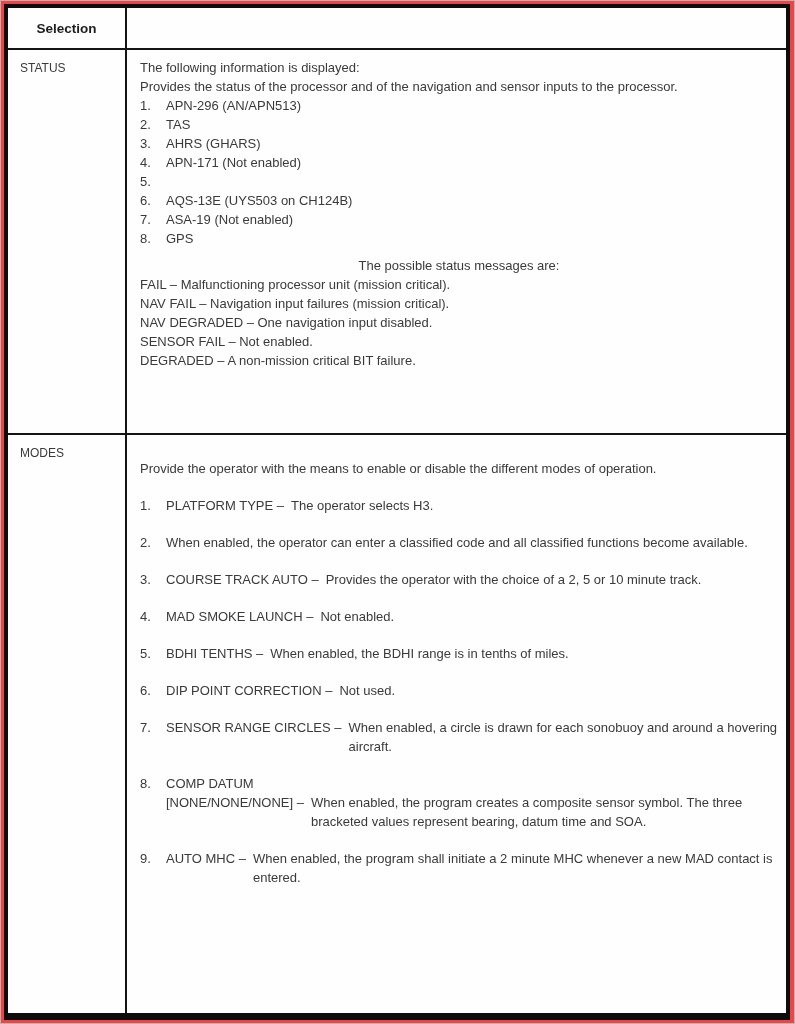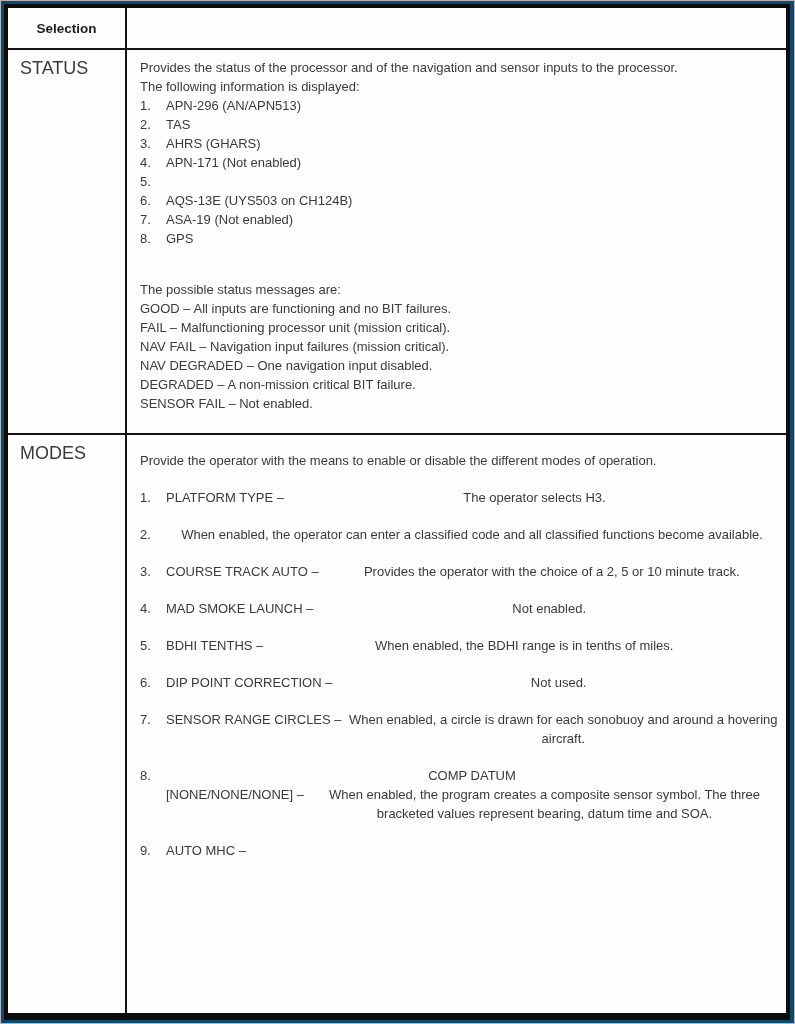--- a/index.html
+++ b/index.html
@@ -2,21 +2,21 @@
 <html><head>
 <meta charset="utf-8">
 <style>
   * { box-sizing: border-box; margin: 0; padding: 0; }
   html, body { background: #e8e8e8; }
   body { font-family: "Liberation Sans", "DejaVu Sans", sans-serif; }
   .page {
     position: relative;
     width: 795px;
     height: 1024px;
-    background: #0c4a6e;
+    background: #ef4444;
     margin: 0;
     overflow: hidden;
     border: 1px solid #b5b5b5;
   }
   .tbl {
     position: absolute;
     left: 3px; top: 3px;
     width: 786px;
     height: 1016px;
     border: 4px solid #0d0d0d;
@@ -40,49 +40,49 @@
   .cell-fn { padding: 8px 8px 0 13px; }
   .hdr-cell {
     display: flex;
     align-items: center;
     justify-content: center;
     font-weight: bold;
     font-size: 13.5px;
     color: #1d1d1d;
     padding: 0;
   }
-  .sel-label { font-size: 18px; }
+  .sel-label { font-size: 12px; }
   .list-row { display: flex; }
   .list-row .num { flex: 0 0 26px; }
-  .msg-intro { margin-top: 32px; }
-  .mode-intro { margin-top: 8px; }
+  .msg-intro { margin-top: 8px; text-align: center; }
+  .mode-intro { margin-top: 16px; }
   .mode-item { display: flex; margin-top: 18px; }
   .mode-item .num { flex: 0 0 26px; }
-  .mode-body { flex: 1; text-align: center; }
+  .mode-body { flex: 1; }
   .term-desc { display: flex; }
   .term { white-space: pre; margin-right: 7px; }
   .desc { flex: 1; }
 </style>
 </head>
 <body>
 
 <div class="page">
   <div class="tbl">
 
     <div class="trow">
       <div class="cell-sel hdr-cell">Selection</div>
     </div>
 
     <div class="trow">
       <div class="cell-sel">
         <div class="sel-label">STATUS</div>
       </div>
       <div class="cell-fn">
+        <div>The following information is displayed:</div>
         <div>Provides the status of the processor and of the navigation and sensor inputs to the processor.</div>
-        <div>The following information is displayed:</div>
 
         <div class="list-row">
           <span class="num">1.</span>
           <span>APN-296 (AN/APN513)</span>
         </div>
         <div class="list-row">
           <span class="num">2.</span>
           <span>TAS</span>
         </div>
         <div class="list-row">
@@ -103,26 +103,25 @@
         <div class="list-row">
           <span class="num">7.</span>
           <span>ASA-19 (Not enabled)</span>
         </div>
         <div class="list-row">
           <span class="num">8.</span>
           <span>GPS</span>
         </div>
 
         <div class="msg-intro">The possible status messages are:</div>
-        <div>GOOD – All inputs are functioning and no BIT failures.</div>
         <div>FAIL – Malfunctioning processor unit (mission critical).</div>
         <div>NAV FAIL – Navigation input failures (mission critical).</div>
         <div>NAV DEGRADED – One navigation input disabled.</div>
+        <div>SENSOR FAIL – Not enabled.</div>
         <div>DEGRADED – A non-mission critical BIT failure.</div>
-        <div>SENSOR FAIL – Not enabled.</div>
       </div>
     </div>
 
     <div class="trow">
       <div class="cell-sel">
         <div class="sel-label">MODES</div>
       </div>
       <div class="cell-fn">
         <div class="mode-intro">Provide the operator with the means to enable or disable the different modes of operation.</div>
 
@@ -189,20 +188,21 @@
               <span class="term">[NONE/NONE/NONE] –</span>
               <div class="desc">When enabled, the program creates a composite sensor symbol. The three bracketed values represent bearing, datum time and SOA.</div>
             </div>
           </div>
         </div>
 
         <div class="mode-item">
           <span class="num">9.</span>
           <div class="term-desc mode-body">
             <span class="term">AUTO MHC –</span>
+            <div class="desc">When enabled, the program shall initiate a 2 minute MHC whenever a new MAD contact is entered.</div>
           </div>
         </div>
 
       </div>
     </div>
 
   </div>
 </div>
 
 </body></html>

